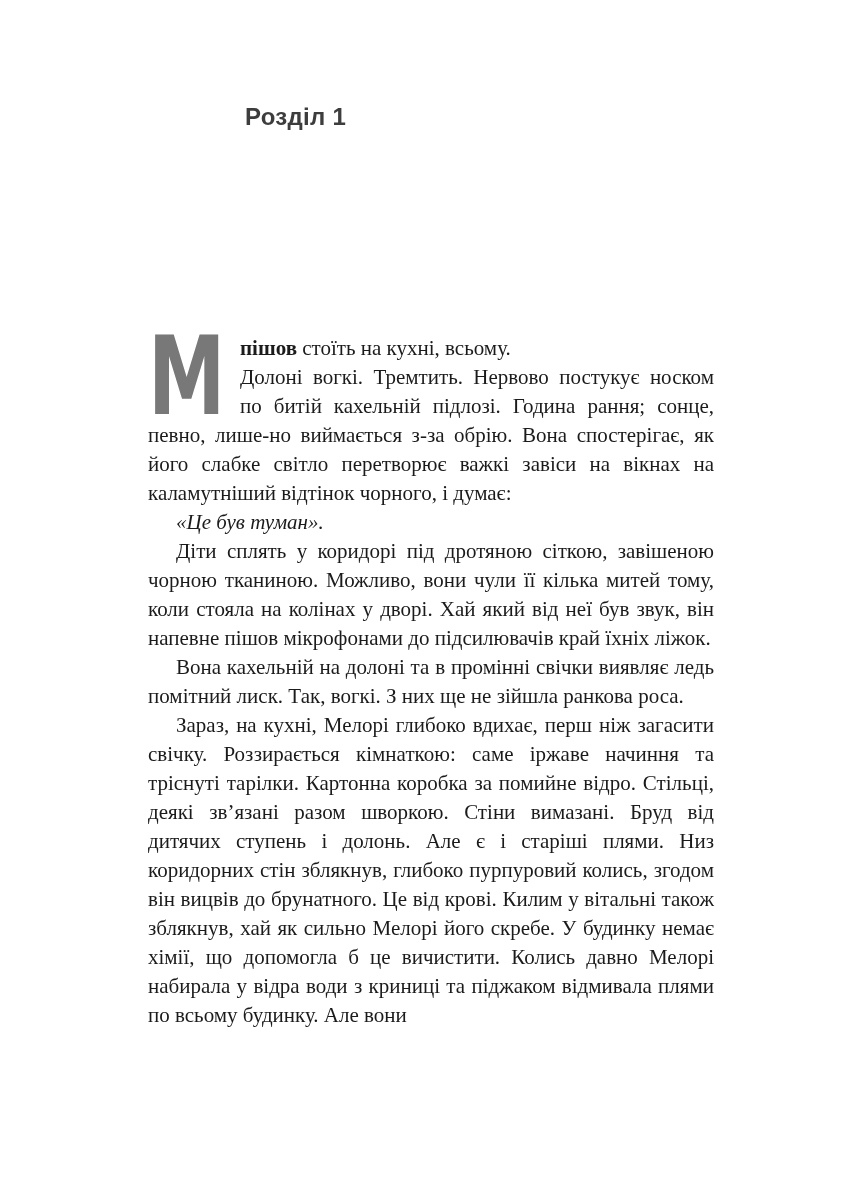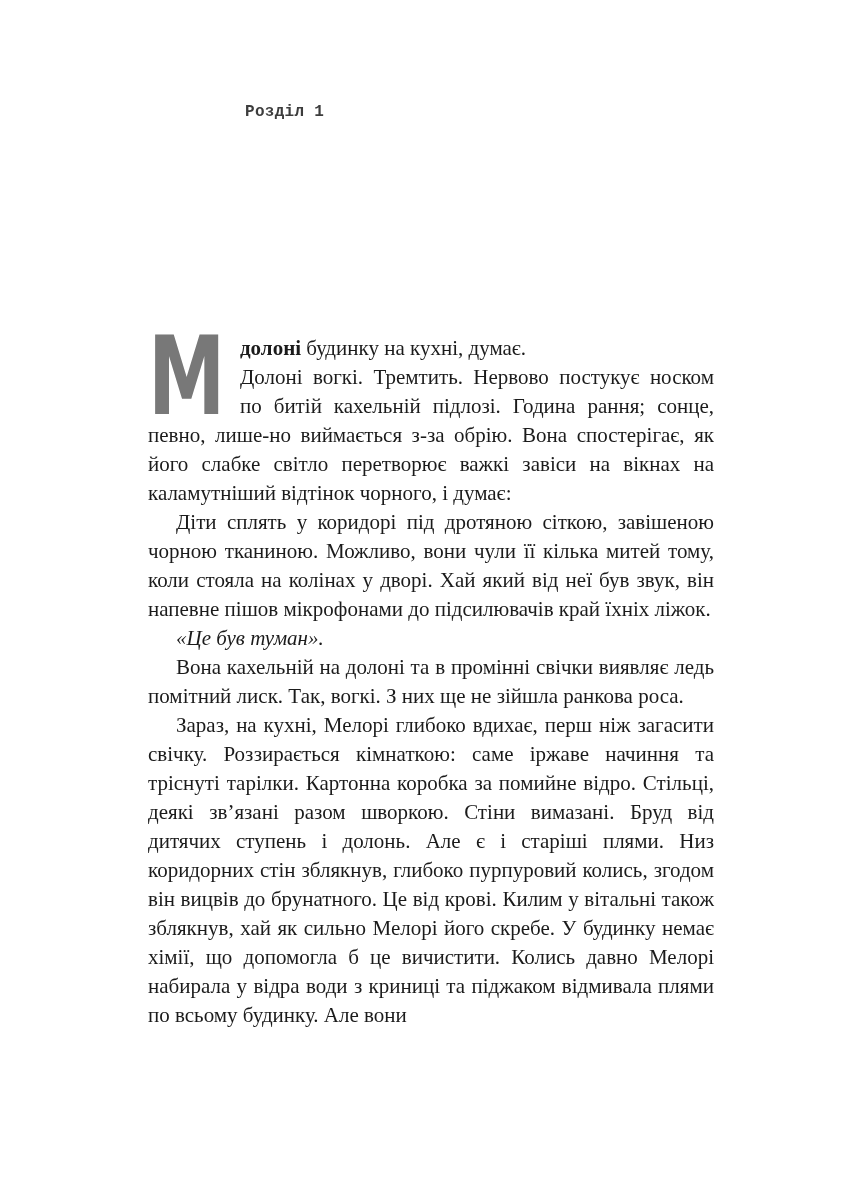--- a/index.html
+++ b/index.html
@@ -16,22 +16,22 @@
     width: 849px;
     height: 1200px;
     background: #ffffff;
     overflow: hidden;
     font-family: "Liberation Serif", "DejaVu Serif", serif;
   }
   .chapter-title {
     position: absolute;
     left: 245px;
     top: 103px;
-    font-family: Liberation Mono, monospace;
-    font-size: 16px;
+    font-family: Liberation Sans, sans-serif;
+    font-size: 24px;
     font-weight: 700;
     color: #3d3d3d;
     letter-spacing: 0.3px;
   }
   .text-block {
     position: absolute;
     left: 148px;
     top: 334px;
     width: 566px;
     font-size: 21px;
@@ -73,27 +73,27 @@
 </head>
 <body>
 
 <div class="page">
 
   <div class="chapter-title">Розділ 1</div>
 
   <div class="text-block">
 
     <p>
-      <span class="dropcap"><span class="dropcap-letter">М</span></span><span class="bold-lead">долоні</span><span> будинку на кухні, думає.</span><br>
+      <span class="dropcap"><span class="dropcap-letter">М</span></span><span class="bold-lead">пішов</span><span> стоїть на кухні, всьому.</span><br>
       <span>Долоні вогкі. Тремтить. Нервово постукує носком по битій кахельній підлозі. Година рання; сонце, певно, лише-но виймається з-за обрію. Вона спостерігає, як його слабке світло перетворює важкі завіси на вікнах на каламутніший відтінок чорного, і думає:</span>
     </p>
 
+    <p class="indent quote">«Це був туман».</p>
+
     <p class="indent">Діти сплять у коридорі під дротяною сіткою, завішеною чорною тканиною. Можливо, вони чули її кілька митей тому, коли стояла на колінах у дворі. Хай який від неї був звук, він напевне пішов мікрофонами до підсилювачів край їхніх ліжок.</p>
-
-    <p class="indent quote">«Це був туман».</p>
 
     <p class="indent">Вона кахельній на долоні та в промінні свічки виявляє ледь помітний лиск. Так, вогкі. З них ще не зійшла ранкова роса.</p>
 
     <p class="indent">Зараз, на кухні, Мелорі глибоко вдихає, перш ніж загасити свічку. Роззирається кімнаткою: саме іржаве начиння та тріснуті тарілки. Картонна коробка за помийне відро. Стільці, деякі зв’язані разом шворкою. Стіни вимазані. Бруд від дитячих ступень і долонь. Але є і старіші плями. Низ коридорних стін зблякнув, глибоко пурпуровий колись, згодом він вицвів до брунатного. Це від крові. Килим у вітальні також зблякнув, хай як сильно Мелорі його скребе. У будинку немає хімії, що допомогла б це вичистити. Колись давно Мелорі набирала у відра води з криниці та піджаком відмивала плями по всьому будинку. Але вони</p>
 
   </div>
 
 </div>
 
 </body></html>

